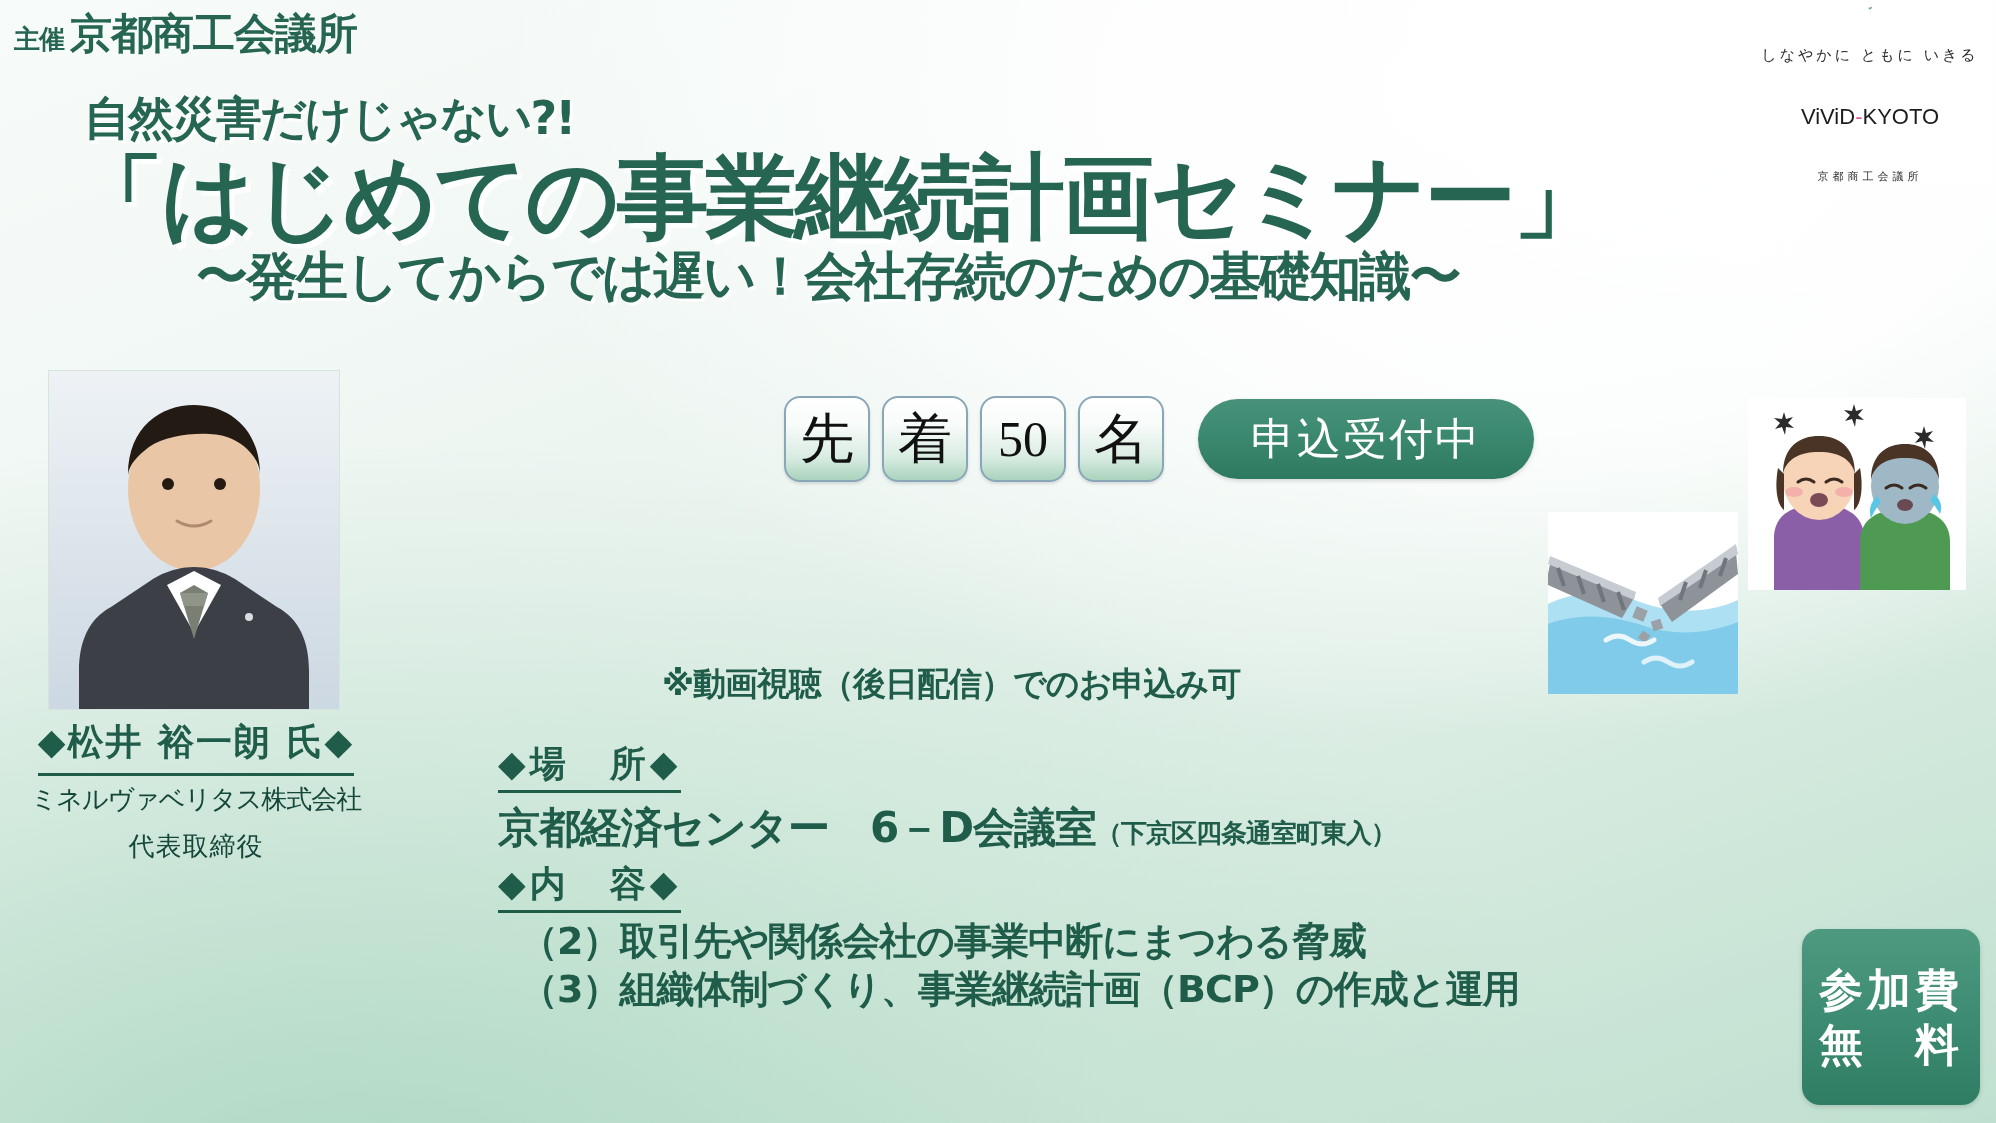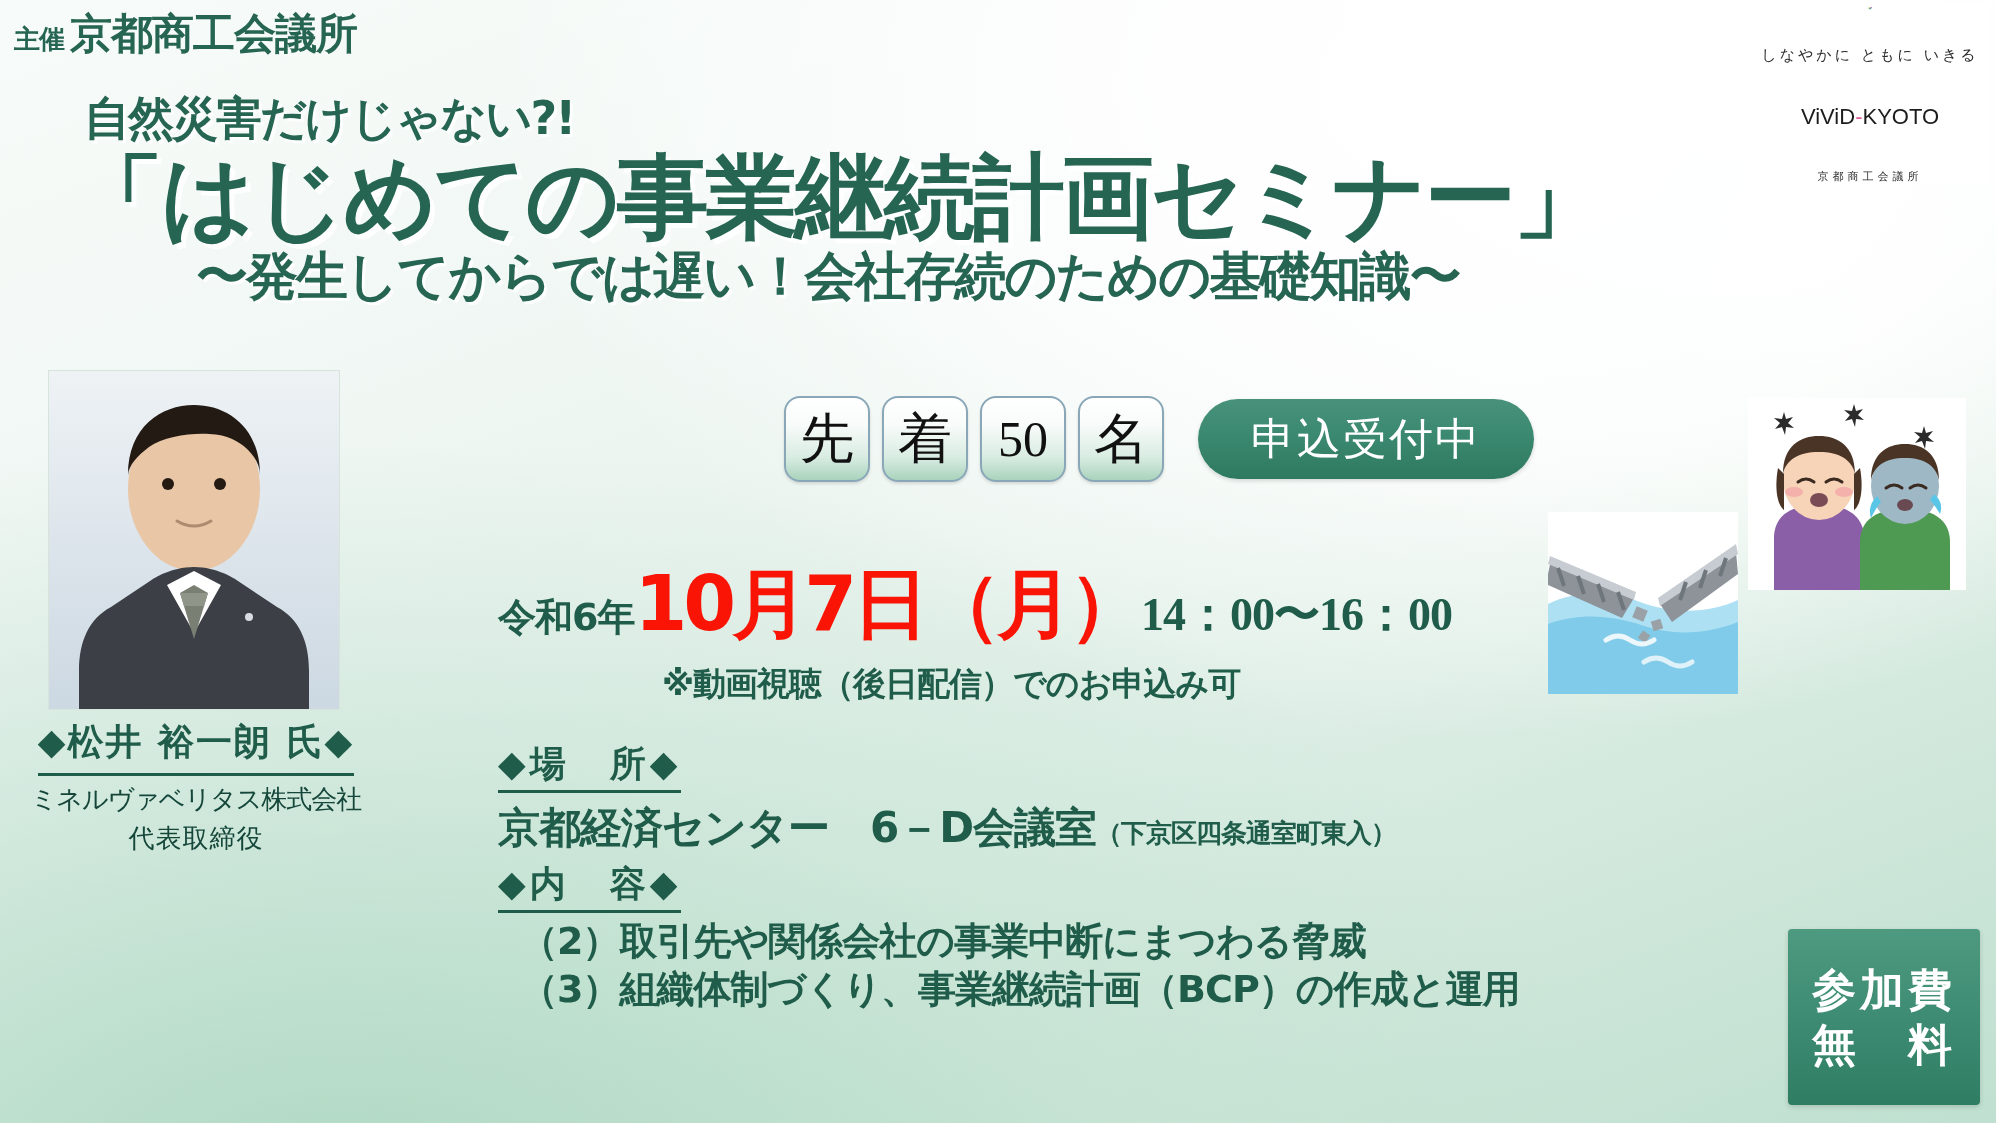--- a/index.html
+++ b/index.html
@@ -78,21 +78,21 @@
 
   
   #portrait{left:48px;top:370px;width:290px;height:338px;
     border:1px solid #d6e4dc;overflow:hidden;background:#dfe8ef;}
   #portrait svg{display:block;width:100%;height:100%;}
 
   #speaker{left:6px;top:718px;width:380px;text-align:center;color:#1f5c4a;}
   #speaker .nm{font-size:36px;font-weight:bold;letter-spacing:2px;white-space:nowrap;
     border-bottom:3px solid #1f5c4a;display:inline-block;padding-bottom:6px;}
   #speaker .co{font-size:26px;margin-top:6px;white-space:nowrap;letter-spacing:-1px;color:#14463a;}
-  #speaker .ro{font-size:26px;margin-top:4px;white-space:nowrap;letter-spacing:1px;color:#14463a;}
+  #speaker .ro{font-size:26px;margin-top:12px;white-space:nowrap;letter-spacing:1px;color:#14463a;}
 
   
   .dt{color:#1f5c4a;}
   .hdr{font-size:36px;font-weight:bold;letter-spacing:4px;display:inline-block;
     border-bottom:3px solid #1f5c4a;padding-bottom:1px;white-space:nowrap;}
   #lbl-date{left:498px;top:498px;}
   #daterow{left:498px;top:566px;display:flex;align-items:baseline;white-space:nowrap;}
   #daterow .era{font-size:38px;font-weight:bold;color:#1f5c4a;letter-spacing:-1px;}
   #daterow .big{font-size:76px;font-weight:bold;color:#fa1405;letter-spacing:-4px;line-height:1;}
   #daterow .time{font-size:46px;font-weight:bold;color:#1f5c4a;letter-spacing:-1px;
@@ -101,21 +101,21 @@
   #lbl-place{left:498px;top:740px;}
   #placeval{left:498px;top:800px;display:flex;align-items:baseline;white-space:nowrap;}
   #placeval .main{font-size:42px;font-weight:bold;color:#1f5c4a;letter-spacing:-1px;}
   #placeval .addr{font-size:26px;font-weight:bold;color:#1f5c4a;letter-spacing:-1px;}
   #lbl-content{left:498px;top:860px;}
   #agenda{left:520px;top:918px;white-space:nowrap;}
   #agenda div{font-size:38px;font-weight:bold;color:#1f5c4a;letter-spacing:-1px;line-height:1.26;}
 
   
   #freebadge{
-    right:16px;bottom:18px;width:192px;height:176px;border-radius:4px;
+    right:16px;bottom:18px;width:178px;height:176px;border-radius:18px;
     background:linear-gradient(180deg,#4e9a81 0%,#3f8d74 45%,#2f7e64 100%);
     display:flex;flex-direction:column;align-items:center;justify-content:center;
     box-shadow:0 2px 5px rgba(0,0,0,.15);
   }
   #freebadge div{color:#ffffff;font-size:44px;font-weight:bold;line-height:1.25;letter-spacing:4px;}
 
   
   #ill-sick{right:30px;top:398px;width:218px;height:192px;background:#ffffff;}
   #ill-bridge{right:258px;top:512px;width:190px;height:182px;background:#ffffff;}
   .ill svg{display:block;width:100%;height:100%;}
@@ -187,25 +187,20 @@
     </svg>
   </div>
 
   <div class="layer jp" id="speaker">
     <div class="nm">◆松井 裕一朗 氏◆</div>
     <div class="co">ミネルヴァベリタス株式会社</div>
     <div class="ro">代表取締役</div>
   </div>
 
 
-  <div class="layer jp" id="daterow">
-    <span class="era">令和6年</span>
-    <span class="big">10月7日（月）</span>
-    <span class="time">14：00〜16：00</span>
-  </div>
 
   <div class="layer jp" id="note">※動画視聴（後日配信）でのお申込み可</div>
 
   <div class="layer jp dt" id="lbl-place">
     <span class="hdr">◆場　所◆</span>
   </div>
   <div class="layer jp" id="placeval">
     <span class="main">京都経済センター　6－D会議室</span>
     <span class="addr">（下京区四条通室町東入）</span>
   </div>

